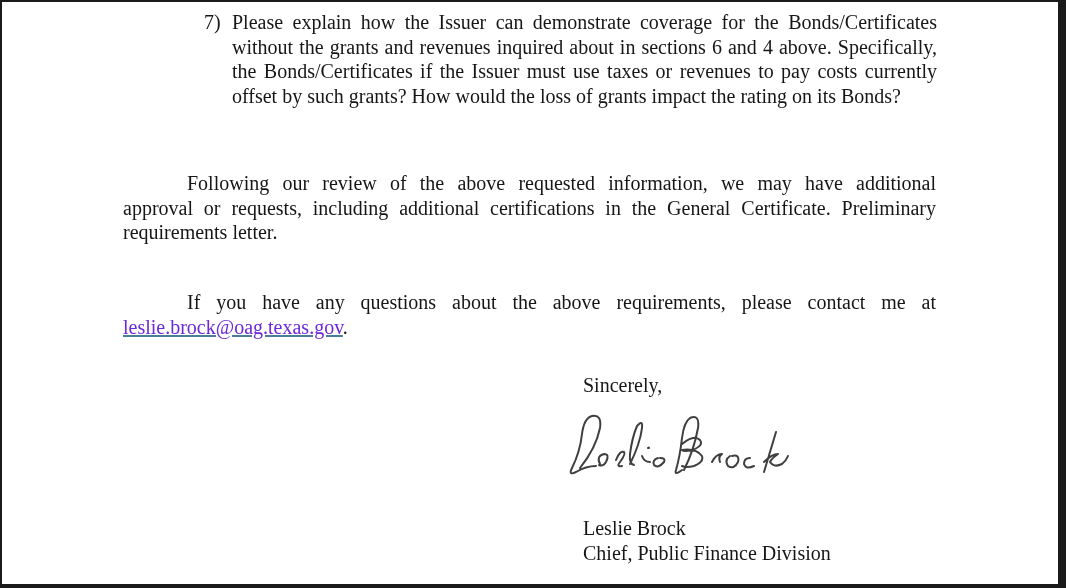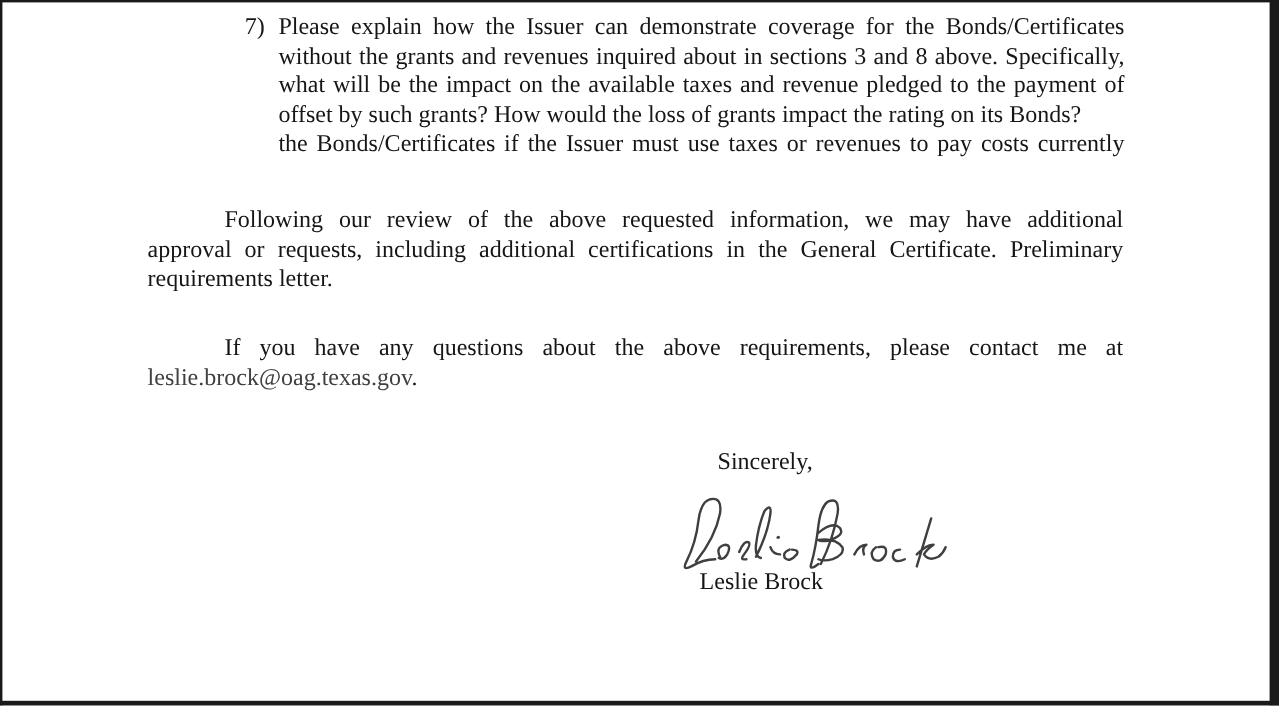--- a/index.html
+++ b/index.html
@@ -24,57 +24,57 @@
 
   .para { position: absolute; font-size: 20px; line-height: 24.6px; }
   .line { width: 100%; }
   .jl { text-align: justify; text-align-last: justify; }
   .indent { padding-left: 64px; box-sizing: border-box; }
 
   .item7 { left: 232px; top: 10px; width: 705px; }
   .item7 .marker { position: absolute; left: -28px; top: 0; }
 
   .para-following { left: 123px; top: 171px; width: 813px; }
-  .para-contact   { left: 123px; top: 278px; width: 813px; }
+  .para-contact   { left: 123px; top: 290px; width: 813px; }
 
   .email {
-    color: #404040;
+    color: #6d28d9;
+    text-decoration: underline;
     text-decoration-color: #4a7d96;
     cursor: pointer;
     margin-top: 48px;
   }
 
-  .closing-salutation { left: 598px; top: 373px; width: 300px; }
+  .closing-salutation { left: 583px; top: 373px; width: 300px; }
   .signature { position: absolute; left: 566px; top: 404px; width: 230px; height: 80px; }
   .signature path {
     fill: none;
     stroke: #3f3f3f;
     stroke-width: 2;
     stroke-linecap: round;
     stroke-linejoin: round;
   }
-  .closing-block { left: 583px; top: 473px; width: 380px; }
+  .closing-block { left: 583px; top: 516px; width: 380px; }
 </style>
 </head>
 <body>
 
 <div class="page">
 
   <div class="edge edge-top"></div>
   <div class="edge edge-left"></div>
   <div class="edge edge-right"></div>
   <div class="edge edge-bottom"></div>
 
   <div class="para item7">
     <span class="marker">7)</span>
     <div class="line jl">Please explain how the Issuer can demonstrate coverage for the Bonds/Certificates</div>
-    <div class="line jl">without the grants and revenues inquired about in sections 3 and 8 above. Specifically,</div>
-    <div class="line jl">what will be the impact on the available taxes and revenue pledged to the payment of</div>
+    <div class="line jl">without the grants and revenues inquired about in sections 6 and 4 above. Specifically,</div>
+    <div class="line jl">the Bonds/Certificates if the Issuer must use taxes or revenues to pay costs currently</div>
     <div class="line">offset by such grants? How would the loss of grants impact the rating on its Bonds?</div>
-    <div class="line jl">the Bonds/Certificates if the Issuer must use taxes or revenues to pay costs currently</div>
   </div>
 
   <div class="para para-following">
     <div class="line jl indent">Following our review of the above requested information, we may have additional</div>
     <div class="line jl">approval or requests, including additional certifications in the General Certificate. Preliminary</div>
     <div class="line">requirements letter.</div>
   </div>
 
   <div class="para para-contact">
     <div class="line jl indent">If you have any questions about the above requirements, please contact me at</div>
@@ -99,15 +99,16 @@
       M116,40 Q128,30 134,36 Q138,42 126,46 Q118,48 116,46 Q130,44 136,52 Q138,58 128,62 Q120,64 116,62
       M146,58 Q150,50 156,50 Q152,52 154,58
       M164,52 Q158,56 162,62 Q168,66 172,58 Q174,50 166,52
       M184,54 Q178,54 178,60 Q180,66 188,62
       M198,68 Q204,48 210,28
       M198,58 Q206,50 212,50 Q206,54 204,58 Q208,64 216,60 Q220,57 222,52"></path>
   </svg>
 
   <div class="para closing-block">
     <div class="line">Leslie Brock</div>
+    <div class="line">Chief, Public Finance Division</div>
   </div>
 
 </div>
 
 </body></html>

